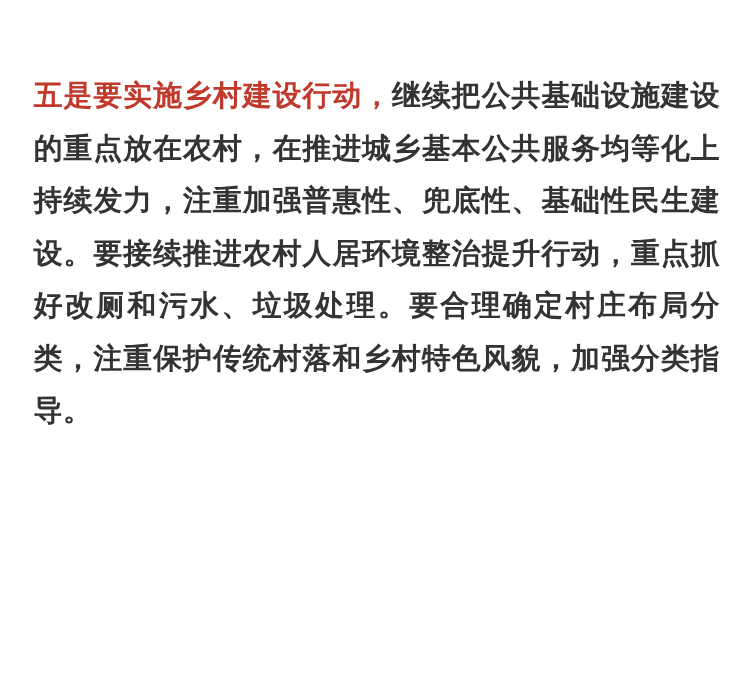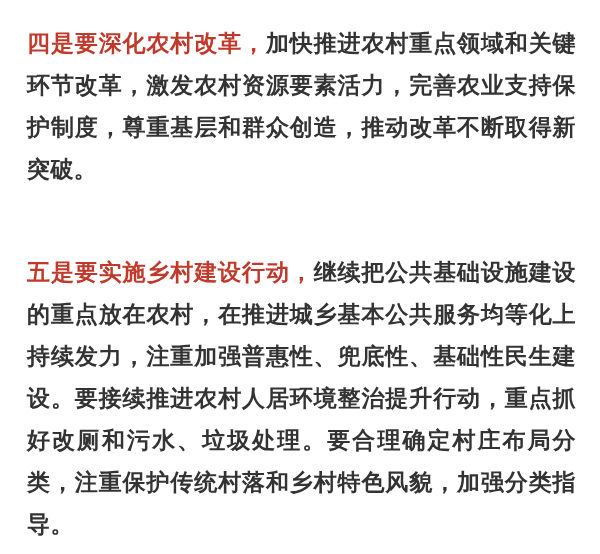--- a/index.html
+++ b/index.html
@@ -24,37 +24,34 @@
     margin: 0;
     font-size: 23px;
     line-height: 42px;
     letter-spacing: 0.4px;
     color: #2f2f2f;
     text-align: justify;
     text-justify: inter-ideograph;
     font-weight: 600;
   }
   .para.second {
-    margin-top: 61px;
+    margin-top: 33px;
   }
   .lead {
     color: #c0392b;
     font-weight: 700;
   }
   .body-text {
     color: #333333;
     font-weight: 600;
   }
 </style>
 </head>
 <body>
 
 <div class="page">
 
-  <p class="para first">
-    <span class="lead">四是要深化农村改革，</span><span class="body-text">加快推进农村重点领域和关键环节改革，激发农村资源要素活力，完善农业支持保护制度，尊重基层和群众创造，推动改革不断取得新突破。</span>
-  </p>
 
   <p class="para second">
     <span class="lead">五是要实施乡村建设行动，</span><span class="body-text">继续把公共基础设施建设的重点放在农村，在推进城乡基本公共服务均等化上持续发力，注重加强普惠性、兜底性、基础性民生建设。要接续推进农村人居环境整治提升行动，重点抓好改厕和污水、垃圾处理。要合理确定村庄布局分类，注重保护传统村落和乡村特色风貌，加强分类指导。</span>
   </p>
 
 </div>
 
 </body></html>

